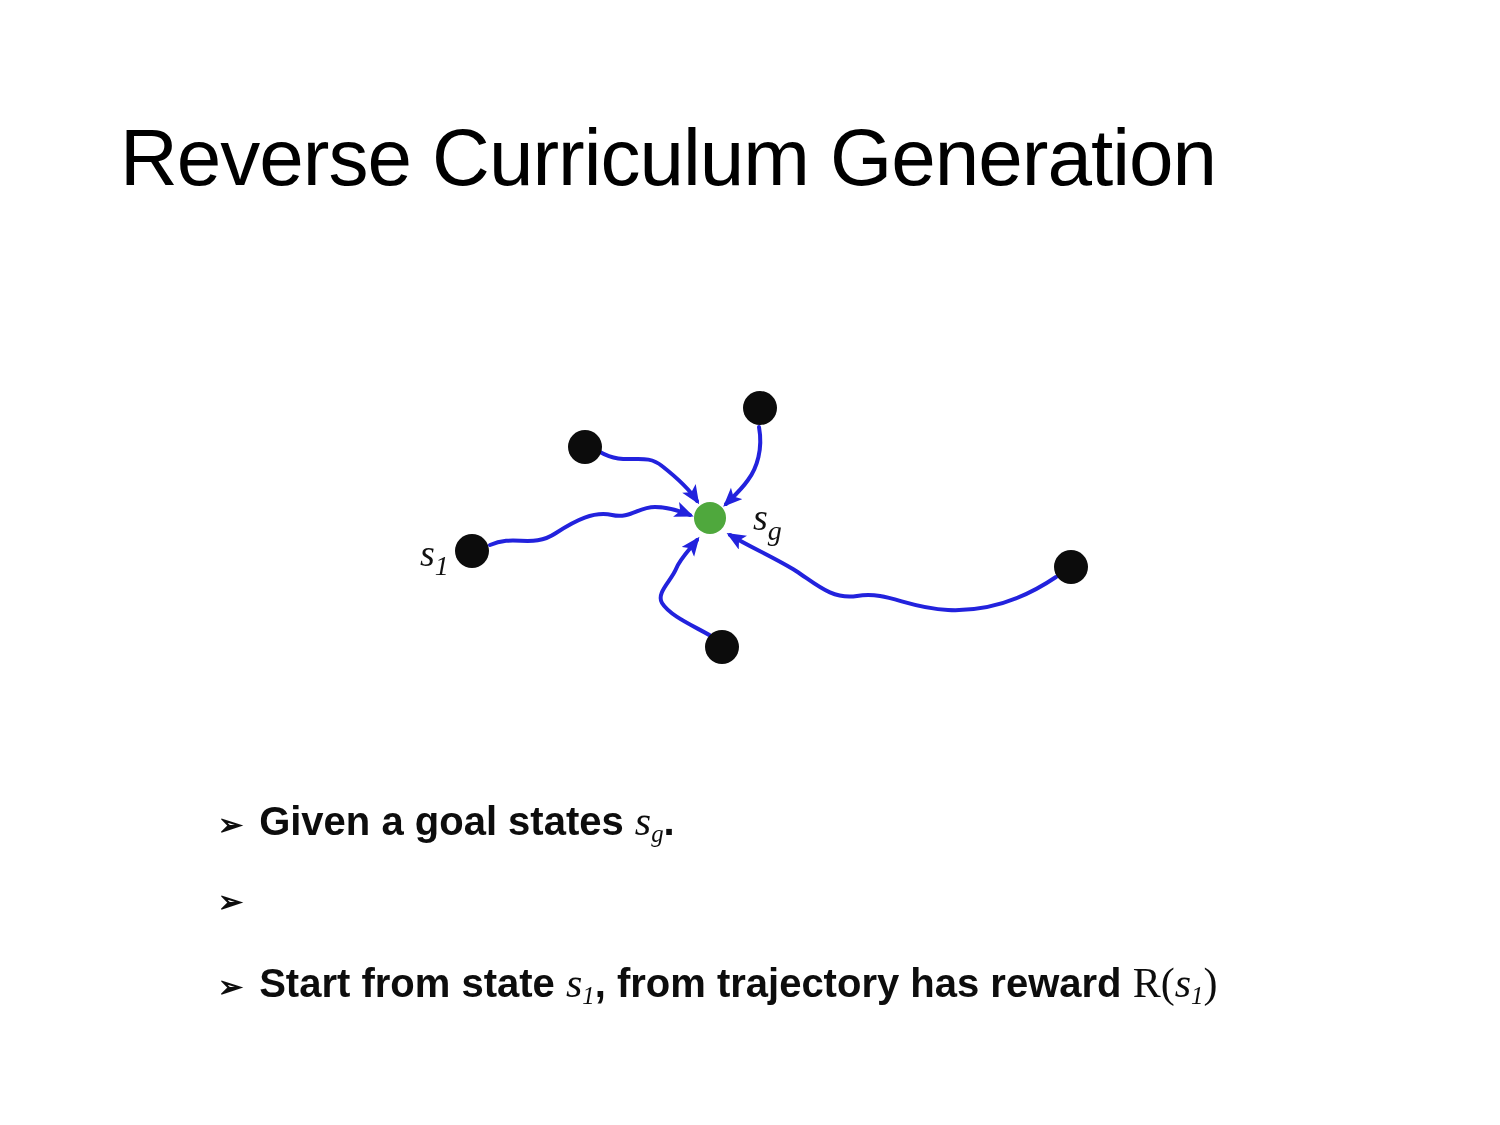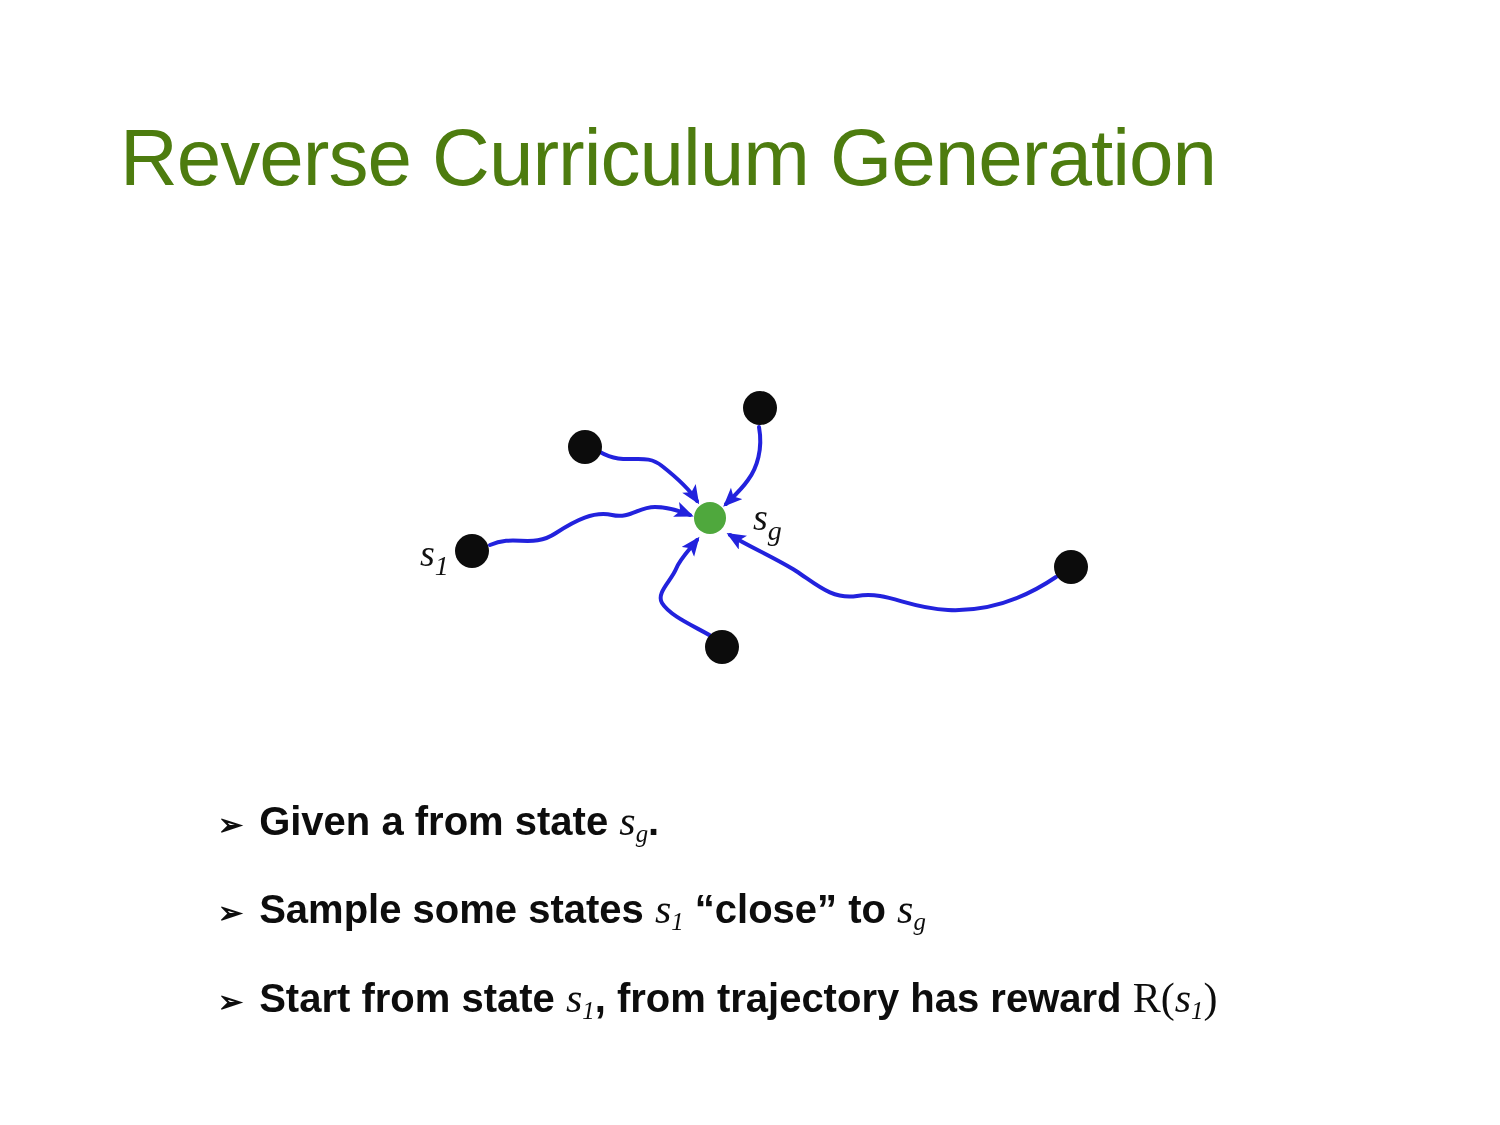--- a/index.html
+++ b/index.html
@@ -16,21 +16,21 @@
     overflow: hidden;
   }
   .title {
     position: absolute;
     left: 120px;
     top: 112px;
     margin: 0;
     font-size: 80px;
     font-weight: 300;
     letter-spacing: -1px;
-    color: #4d7c0f;
+    color: #000000;
     font-family: "Liberation Sans", sans-serif;
   }
   .diagram {
     position: absolute;
     left: 0;
     top: 0;
     width: 1500px;
     height: 1125px;
   }
   .traj {
@@ -118,26 +118,25 @@
     <circle cx="710" cy="518" r="16" fill="#4fa83d"></circle>
 
     <text class="node-label" x="420" y="566"><tspan class="lbl-base">s</tspan><tspan class="lbl-sub" dy="9">1</tspan></text>
     <text class="node-label" x="753" y="530"><tspan class="lbl-base">s</tspan><tspan class="lbl-sub" dy="10">g</tspan></text>
   </svg>
 
   <ul class="bullets">
 
     <li class="bullet-item">
       <span class="bullet-marker">➢</span>
-      <span class="bullet-text"><span>Given a from state </span><span class="mvar">s</span><span class="msub">g</span><span>.</span></span>
+      <span class="bullet-text"><span>Given a goal states </span><span class="mvar">s</span><span class="msub">g</span><span>.</span></span>
     </li>
 
     <li class="bullet-item">
       <span class="bullet-marker">➢</span>
-      <span class="bullet-text"><span>Sample some states </span><span class="mvar">s</span><span class="msub">1</span><span> “close” to </span><span class="mvar">s</span><span class="msub">g</span></span>
     </li>
 
     <li class="bullet-item">
       <span class="bullet-marker">➢</span>
       <span class="bullet-text"><span>Start from state </span><span class="mvar">s</span><span class="msub">1</span><span>, from trajectory has reward </span><span class="mfun">R</span><span class="mfun">(</span><span class="mvar">s</span><span class="msub">1</span><span class="mfun">)</span></span>
     </li>
 
   </ul>
 
 </div>

